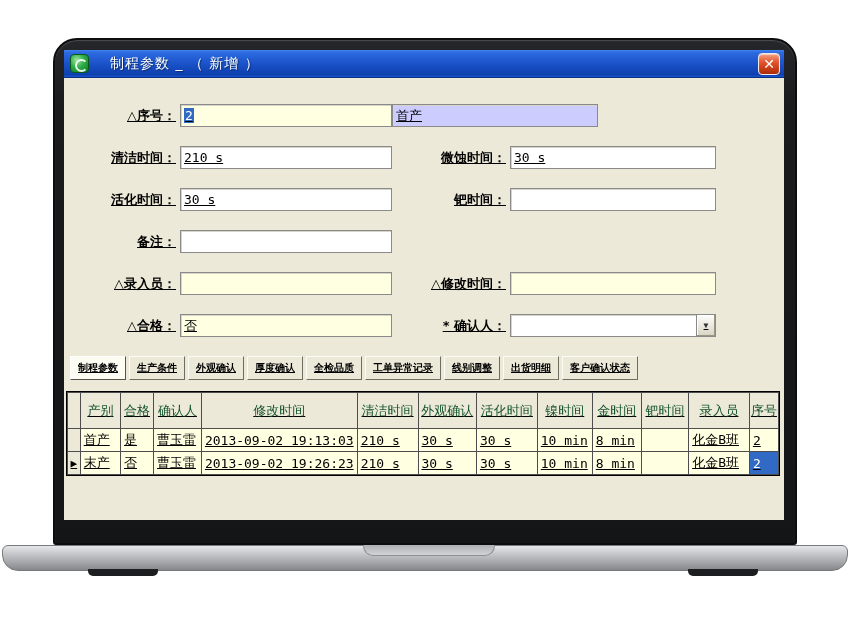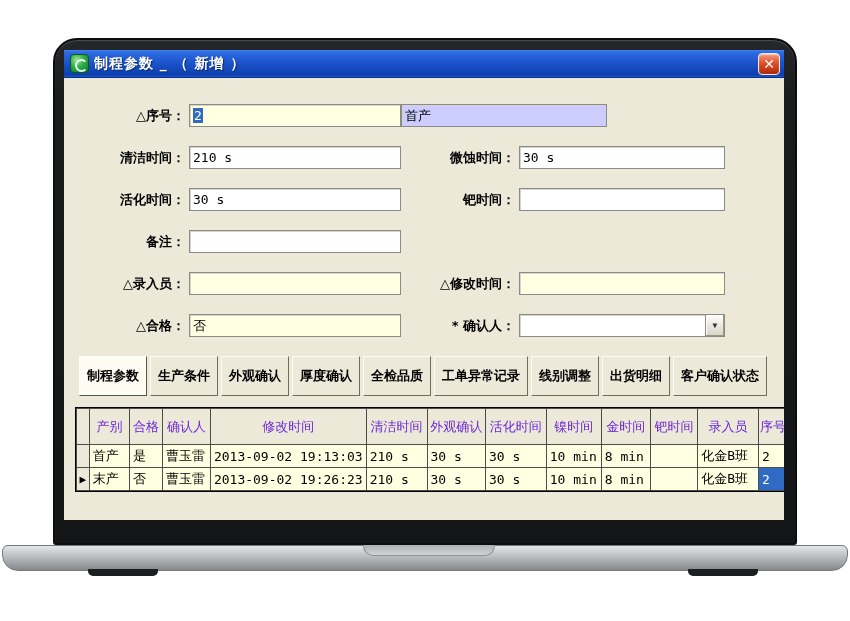--- a/index.html
+++ b/index.html
@@ -26,28 +26,28 @@
   .window{position:absolute;left:0;top:0;width:720px;height:470px;background:#ece9d8;}
   .titlebar{position:relative;height:28px;
     background:linear-gradient(180deg,#3f83f1 0%,#2e6ce0 8%,#1d55cd 45%,#0d3fae 92%,#1b55cf 100%);
     display:flex;align-items:center;padding:0 4px;box-sizing:border-box;
     border-bottom:1px solid #0a2f86;}
   .app-icon{width:19px;height:19px;margin:0 5px 0 2px;border-radius:4px;
     background:radial-gradient(circle at 35% 30%,#9fe7a0 0%,#2fae4a 45%,#0d7a22 100%);
     border:1px solid #0a5b18;box-sizing:border-box;position:relative;}
   .app-icon::after{content:"";position:absolute;left:4px;top:4px;width:9px;height:9px;
     border:2px solid rgba(255,255,255,.9);border-right-color:transparent;border-radius:50%;}
-  .title-text{color:#fff;font-weight:bold;font-size:14px;letter-spacing:1px;
-    text-shadow:1px 1px 1px #092a68;flex:1;white-space:nowrap;overflow:hidden;}
+  .title-text{color:#fff;font-weight:normal;font-size:14px;letter-spacing:1px;
+    text-shadow:1px 1px 1px #092a68;flex:1;white-space:nowrap;overflow:hidden;margin-left:16px;}
   .close-btn{width:22px;height:22px;border-radius:4px;border:1px solid #f2e9e4;
     background:linear-gradient(180deg,#f3a183 0%,#e2572e 40%,#c63a14 75%,#a82e0d 100%);
     color:#fff;font-weight:bold;font-size:14px;line-height:20px;text-align:center;
     box-sizing:border-box;box-shadow:inset 0 1px 1px rgba(255,255,255,.5);cursor:pointer;}
 
-  .client{position:relative;height:442px;box-sizing:border-box;padding:26px 0 0 13px;}
+  .client{position:relative;height:442px;box-sizing:border-box;padding:26px 0 0 4px;text-decoration:underline;}
 
   
   .frow{display:flex;align-items:center;height:23px;margin-bottom:19px;}
   .flabel{display:inline-block;font-size:13px;font-weight:bold;color:#000;
     text-align:right;white-space:nowrap;padding-right:4px;box-sizing:border-box;}
   .flabel.c1{width:112px;}
   .flabel.c2{width:118px;}
   .finput{display:inline-flex;align-items:center;height:23px;box-sizing:border-box;
     border:1px solid #8a8a8a;background:#fff;padding:0 3px;
     font-family:"DejaVu Sans Mono","Liberation Mono",monospace;font-size:13px;color:#000;
@@ -59,30 +59,30 @@
   .sel{background:#316ac5;color:#fff;padding:0 1px;}
   .combo{padding:0;position:relative;}
   .combo .combo-text{flex:1;padding:0 3px;}
   .combo-btn{width:18px;height:21px;border-left:1px solid #8a8a8a;
     background:linear-gradient(180deg,#fdfdfb,#d8d4c4);display:flex;align-items:center;
     justify-content:center;font-size:8px;color:#333;cursor:pointer;
     box-shadow:inset -1px -1px 0 #9a9685, inset 1px 1px 0 #fff;}
 
   
   .tabstrip{display:flex;gap:3px;margin:18px 0 0 2px;}
-  .tab{height:40px;padding:0 7px;display:flex;align-items:center;font-size:13px;font-weight:bold;
+  .tab{height:24px;padding:0 7px;display:flex;align-items:center;font-size:10px;font-weight:bold;
     color:#000;background:#ece9d8;border:1px solid;border-color:#fcfcf6 #6f6d60 #6f6d60 #fcfcf6;
     box-sizing:border-box;white-space:nowrap;cursor:pointer;}
   .tab.active{background:#fdfcf2;border-color:#fff #55544a #55544a #fff;}
 
   
   .gridwrap{margin:11px 0 0 -2px;width:714px;overflow:hidden;border:1px solid #000;box-sizing:border-box;}
   table.grid{border-collapse:collapse;table-layout:fixed;}
   .grid th,.grid td{border:1px solid #4d4d4d;overflow:hidden;white-space:nowrap;box-sizing:border-box;}
-  .grid th{height:36px;background:#ece9d8;font-size:13px;font-weight:normal;color:#6d28d9;text-align:center;}
+  .grid th{height:36px;background:#ece9d8;font-size:13px;font-weight:normal;color:#14532d;text-align:center;}
   .grid td{height:23px;background:#ffffe1;font-size:13px;padding:0 3px;
     font-family:"DejaVu Sans Mono","Liberation Mono",monospace;}
   .grid td.selcol{background:#ece9d8;text-align:center;padding:0;font-size:11px;}
   .grid td.cell-selected{background:#316ac5;color:#fff;}
 </style>
 </head>
 <body>
 
 <div class="stage">
   <div class="laptop-lid">

